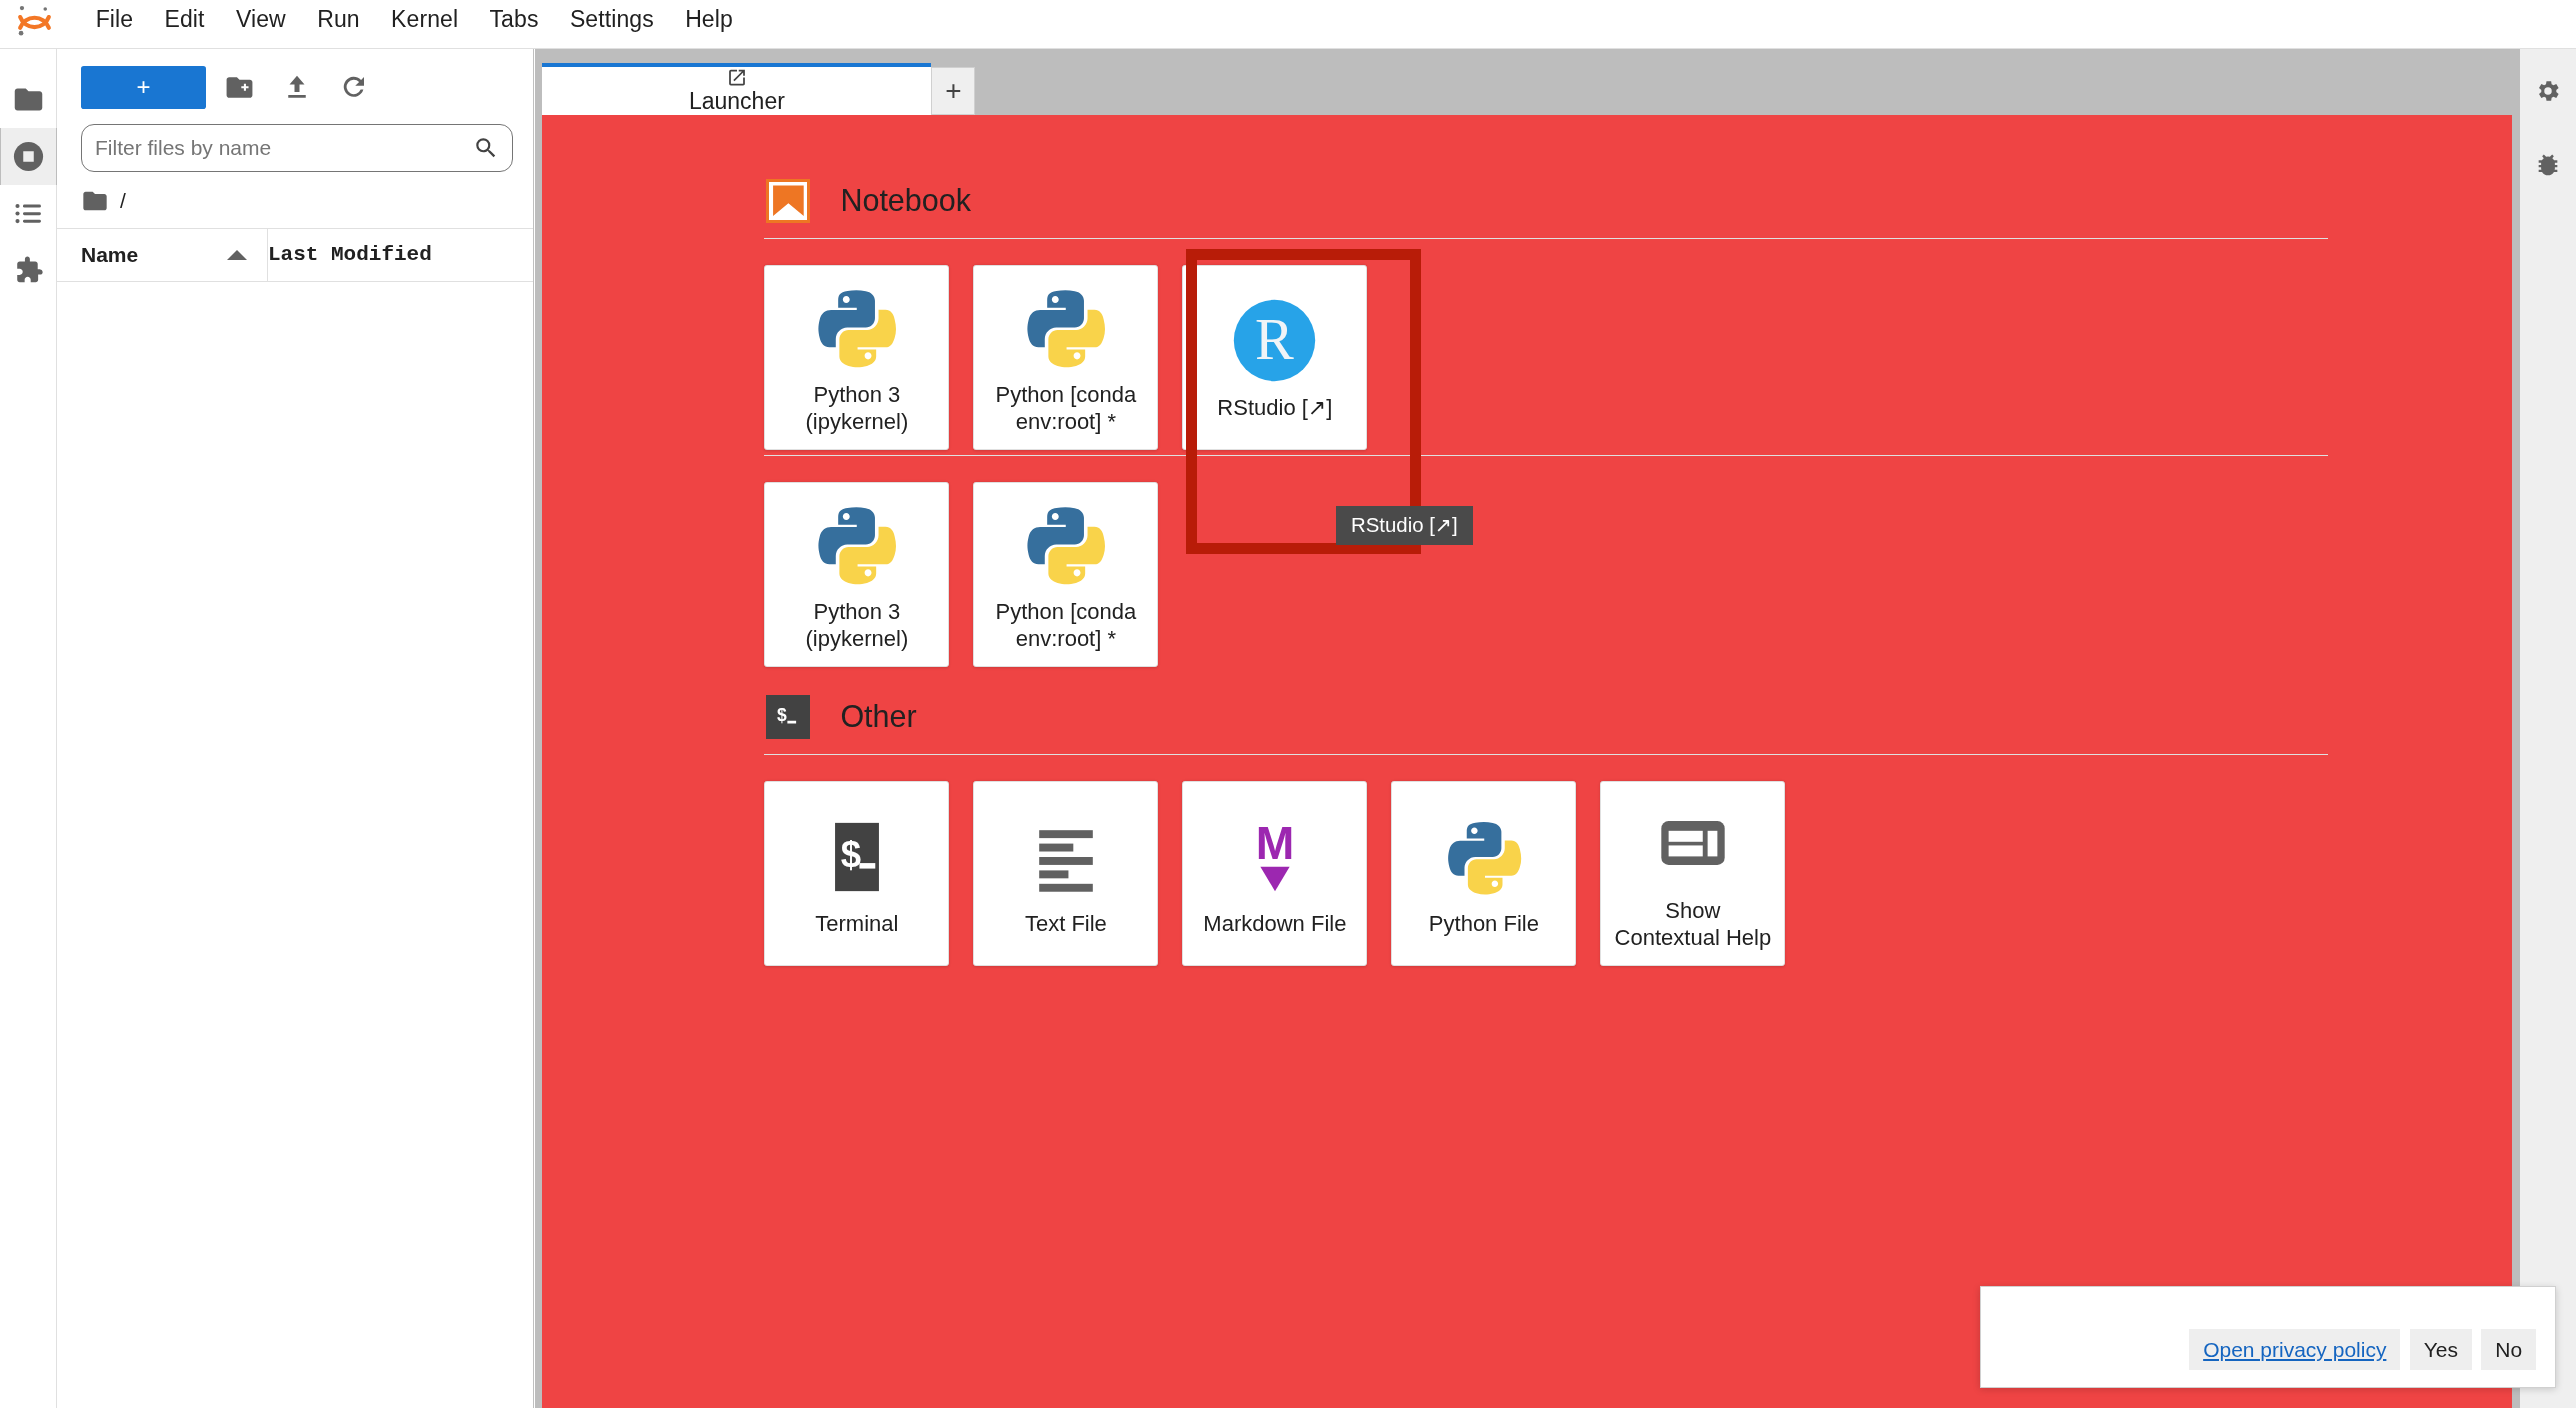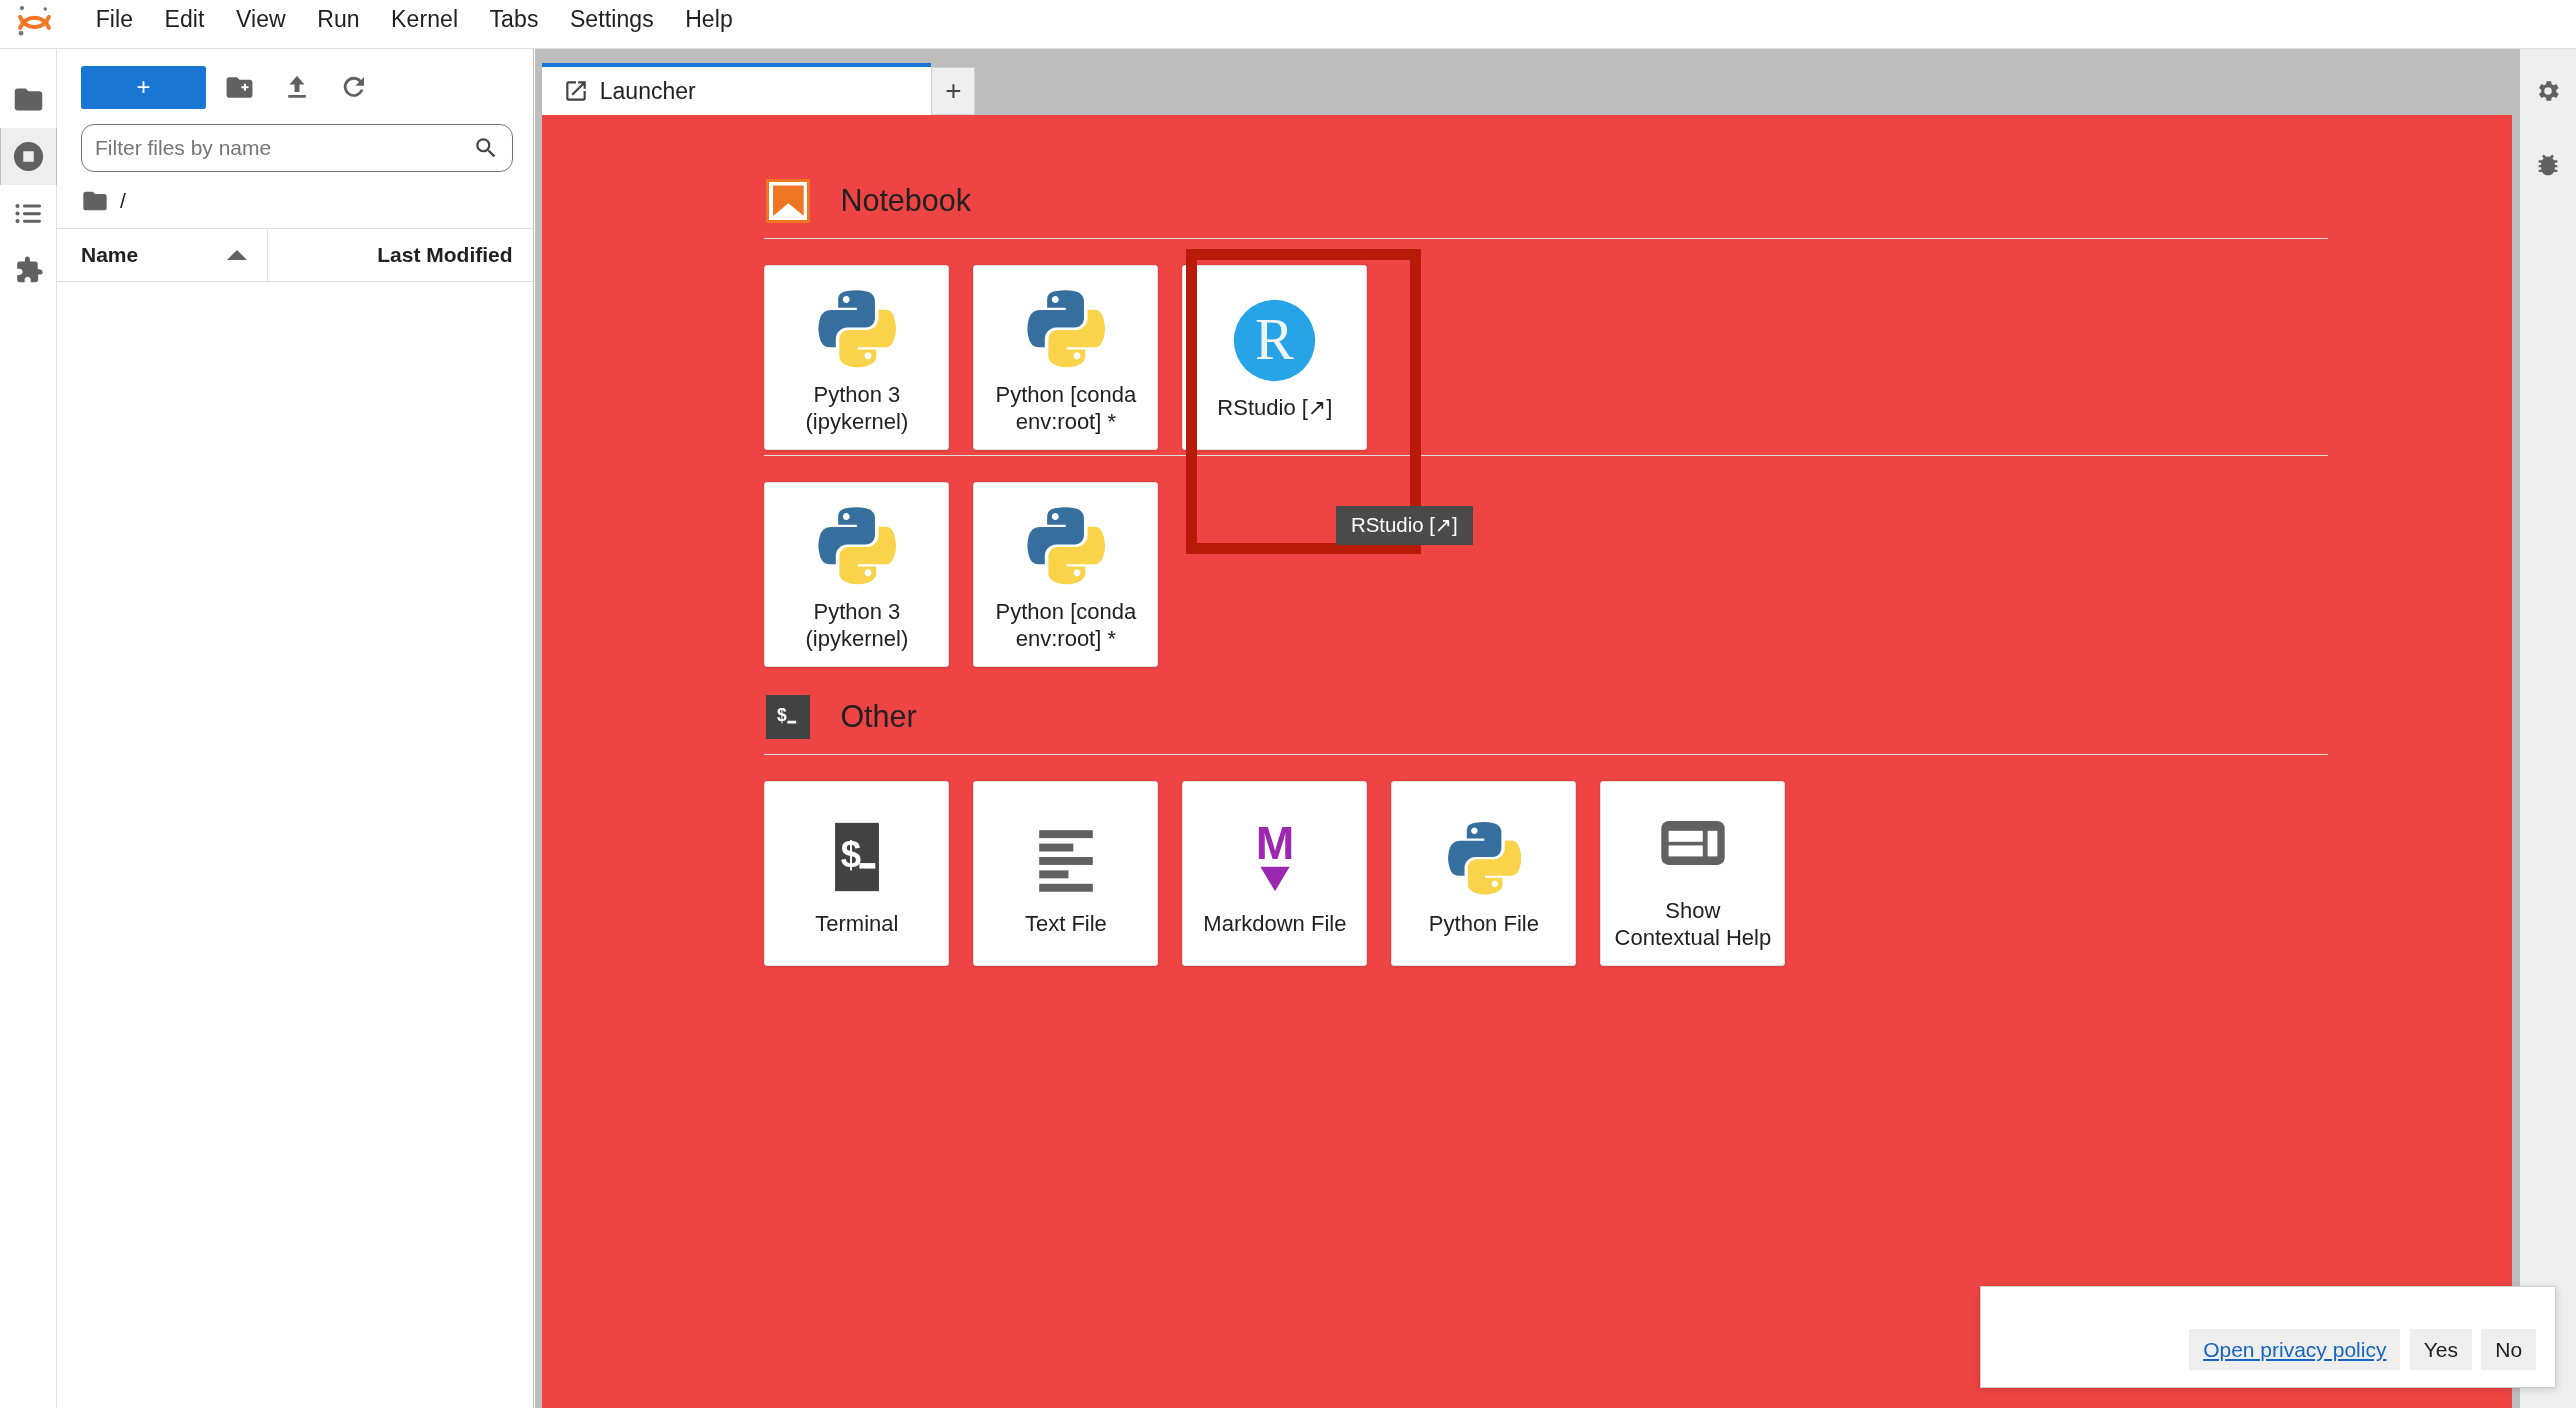--- a/index.html
+++ b/index.html
@@ -69,36 +69,37 @@
   .fb-header {
     display:flex; align-items:center; height:54px;
     border-top:0.9px solid #e0e0e0; border-bottom:0.9px solid #e0e0e0;
     font-size:21px; font-weight:bold; color:#212121;
   }
   .fb-col-name {
     flex:0 0 211px; display:flex; align-items:center; justify-content:space-between;
     padding:0 20.4px 0 24px; height:100%; border-right:0.9px solid #e0e0e0; cursor:pointer;
   }
   .fb-col-mod {
-    flex:1; display:flex; align-items:center; justify-content:flex-end;
-    padding-right:20.4px; height:100%; cursor:pointer;
+    flex:1; display:flex; align-items:center; justify-content:flex-start;
+    padding-right:20.4px; height:100%; cursor:pointer;font-family:Liberation Mono, monospace;
   }
   .sort-caret { width:0;height:0;border-left:10.2px solid transparent;border-right:10.2px solid transparent;border-bottom:10.2px solid #616161; }
   .fb-listing { flex:1; background:#fff; }
 
   
   .main {
     position:absolute; top:49px; left:535px; right:57px; bottom:0;
     background:#bdbdbd; padding:7.4px 7.4px 0 7.4px;
   }
   .tabbar { display:flex; align-items:flex-end; height:59px; }
   .tab {
     width:389px; height:52px; background:#fff; border-top:4.6px solid #1976d2;
-    display:flex; align-items:center; gap:11px; padding:0 20.4px; cursor:pointer;
+    display:flex; align-items:center; gap:0; padding:0 20.4px; cursor:pointer;
     position:relative;
+    flex-direction:column;
   }
   .tab-label { font-size:23px; color:#212121; }
   .tab-add {
     width:44px; height:48px; background:#efefef; border:0.9px solid #d0d0d0;
     display:flex; align-items:center; justify-content:center; cursor:pointer;
     font-size:28px; color:#424242; line-height:1;
   }
   .launcher-panel {
     background:#ef4444; height:calc(100% - 59px); overflow:hidden; position:relative;
     padding:41px 0 0 222px;

